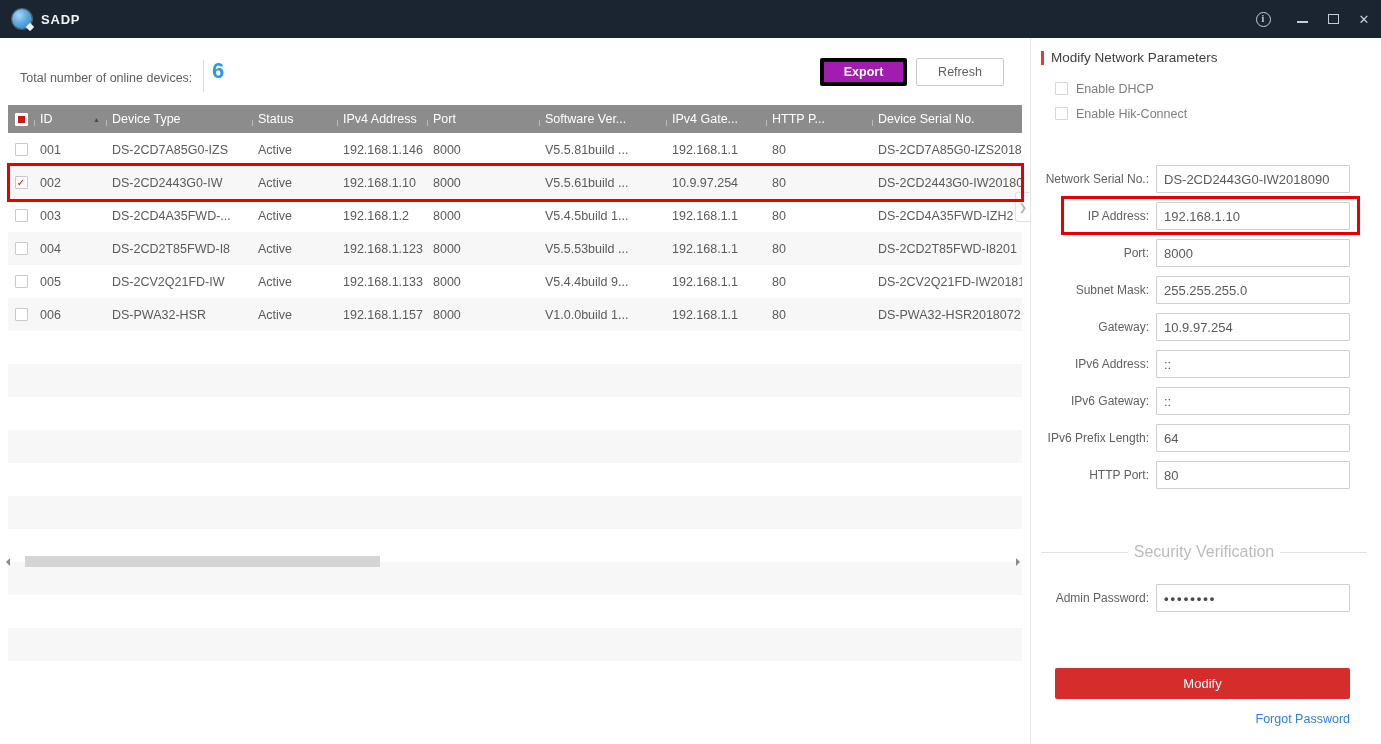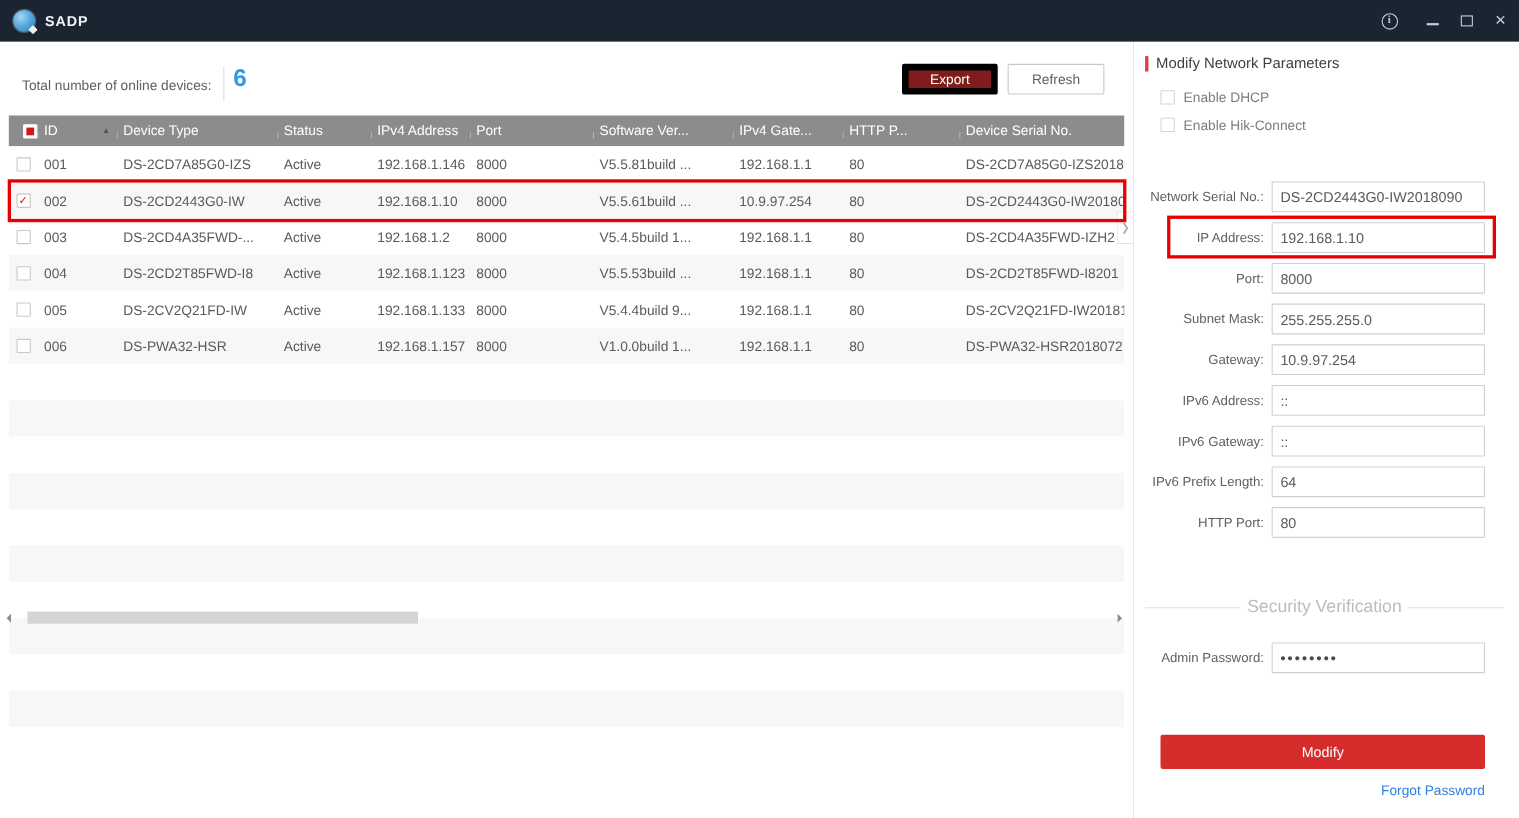--- a/index.html
+++ b/index.html
@@ -29,28 +29,28 @@
   
   .main { position:absolute; left:0; top:38px; width:1030px; height:533px; background:#fff; }
   .v-divider { position:absolute; left:1030px; top:38px; bottom:0; width:1px; background:#e5e5e5; }
 
   .toolbar { position:relative; height:67px; }
   .total-label { position:absolute; left:20px; top:33px; font-size:12.5px; color:#5f5f5f; }
   .count-divider { position:absolute; left:203px; top:22px; width:1px; height:32px; background:#dcdcdc; }
   .device-count { position:absolute; left:212px; top:20px; font-size:22px; font-weight:bold; color:#2b9be8; }
   .btn { position:absolute; top:20px; height:28px; font-size:12.5px; border-radius:2px;
     display:flex; align-items:center; justify-content:center; cursor:pointer; }
-  .btn-export { left:820px; width:87px; background:#7f1d1d; color:#fff; border:6px solid #000000; }
+  .btn-export { left:820px; width:87px; background:#a21caf; color:#fff; border:4px solid #000000;font-weight:bold; }
   .btn-refresh { left:916px; width:88px; background:#fff; color:#5f5f5f; border:1px solid #c9c9c9; }
 
   
   .table { position:absolute; left:8px; top:67px; width:1014px; }
   .thead { display:flex; height:28px; background:#8c8c8c; color:#fff; font-size:12.5px;
     align-items:center; }
-  .thead .cell { position:relative;justify-content:flex-end; }
+  .thead .cell { position:relative; }
   .thead .cell.sep::before { content:""; position:absolute; left:0; top:8px; width:1px; height:12px;
     background:#b9b9b9; }
   .trow { display:flex; height:33px; align-items:center; font-size:12.5px; color:#5a5a5a;
     position:relative; background:#fff; }
   .trow:nth-child(even) { background:#f7f7f7; }
   .trow.selected::after { content:""; position:absolute; left:-1px; right:-2px; top:-3px; bottom:-3px;
     border:3px solid #e60000; z-index:3; pointer-events:none; }
   .cell { white-space:nowrap; overflow:hidden; padding-left:6px; }
   .c-check { width:26px; padding-left:0; display:flex; justify-content:center; overflow:visible; }
   .c-id { width:72px; display:flex; align-items:center; }

